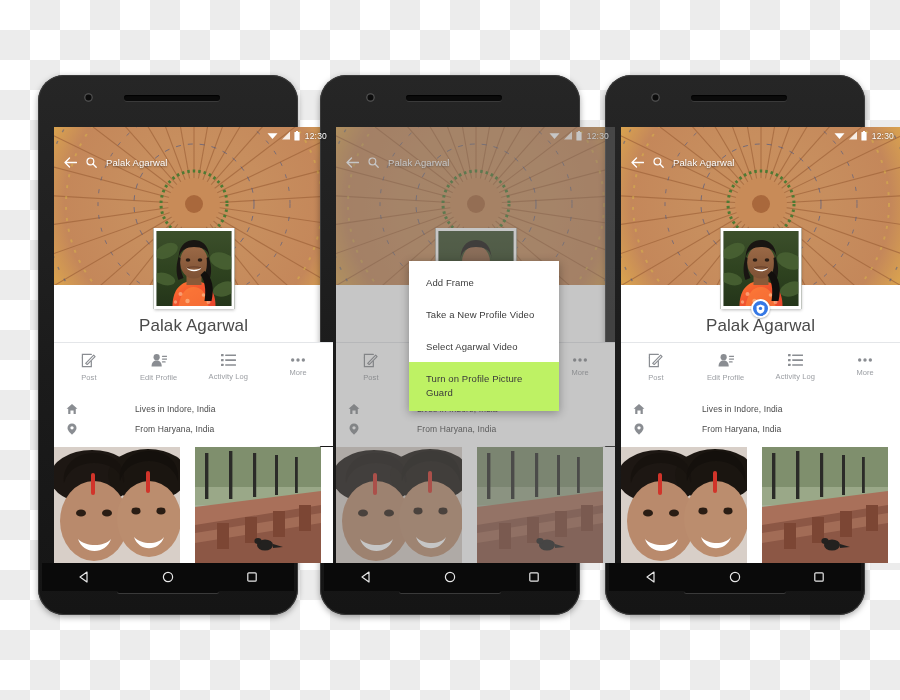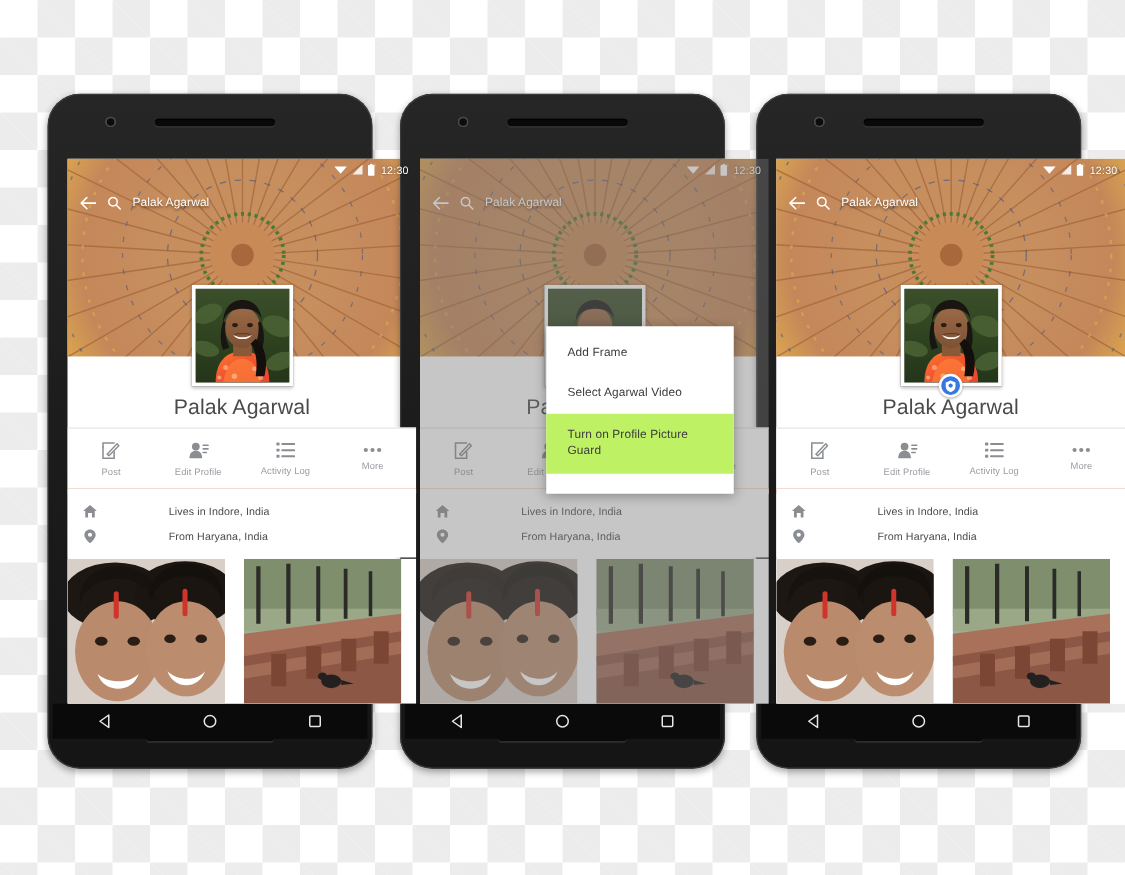--- a/index.html
+++ b/index.html
@@ -80,22 +80,22 @@
   .photos{position:absolute;left:0;top:320px;width:100%;height:116px;display:flex;gap:2px;z-index:3;background:#fff;}
   .photo{flex:1;overflow:hidden;position:relative;}
   .photo svg{display:block;position:absolute;left:0;top:0;}
 
   
   .navbar{position:absolute;left:4px;top:488px;width:252px;height:28px;background:#0a0a0a;
     display:flex;align-items:center;justify-content:space-around;}
 
   
   .scrim{position:absolute;left:0;top:0;width:100%;height:100%;background:rgba(120,120,120,.42);z-index:8;}
-  .menu{position:absolute;left:101px;top:134px;width:150px;background:#fff;z-index:9;
-    box-shadow:0 2px 9px rgba(0,0,0,.32);padding:6px 0 16px 0;}
+  .menu{position:absolute;left:73px;top:134px;width:150px;background:#fff;z-index:9;
+    box-shadow:0 2px 9px rgba(0,0,0,.32);padding:6px 0 0 0;}
   .mi{padding:9px 0 9px 17px;font-size:9.5px;color:#3b3b3b;line-height:1.45;letter-spacing:.1px;}
   .mi.hl{background:#bef264;padding-top:10px;padding-bottom:11px;padding-right:14px;}
 </style>
 </head>
 <body>
 
 <div class="stage">
 
   <svg width="0" height="0" style="position:absolute" aria-hidden="true">
     <defs>
@@ -600,20 +600,21 @@
             <ellipse cx="70" cy="98" rx="8" ry="5.5" fill="#23211f"></ellipse>
             <ellipse cx="63" cy="94" rx="3.6" ry="3" fill="#23211f"></ellipse>
             <path d="M78 97 L88 100 L78 101 Z" fill="#23211f"></path>
           </svg>
         </div>
       </div>
 
       <div class="scrim"></div>
       <div class="menu">
         <div class="mi">Add Frame</div>
+        <div class="mi">Take a New Profile Video</div>
         <div class="mi">Select Agarwal Video</div>
         <div class="mi hl">Turn on Profile Picture Guard</div>
       </div>
     </div>
 
     <div class="navbar">
       <svg width="12" height="12" viewBox="0 0 12 12">
           <path d="M9 1 L2 6 L9 11 Z" fill="none" stroke="#e8e8e8" stroke-width="1.2" stroke-linejoin="round"></path>
         </svg>
       <svg width="12" height="12" viewBox="0 0 12 12">

